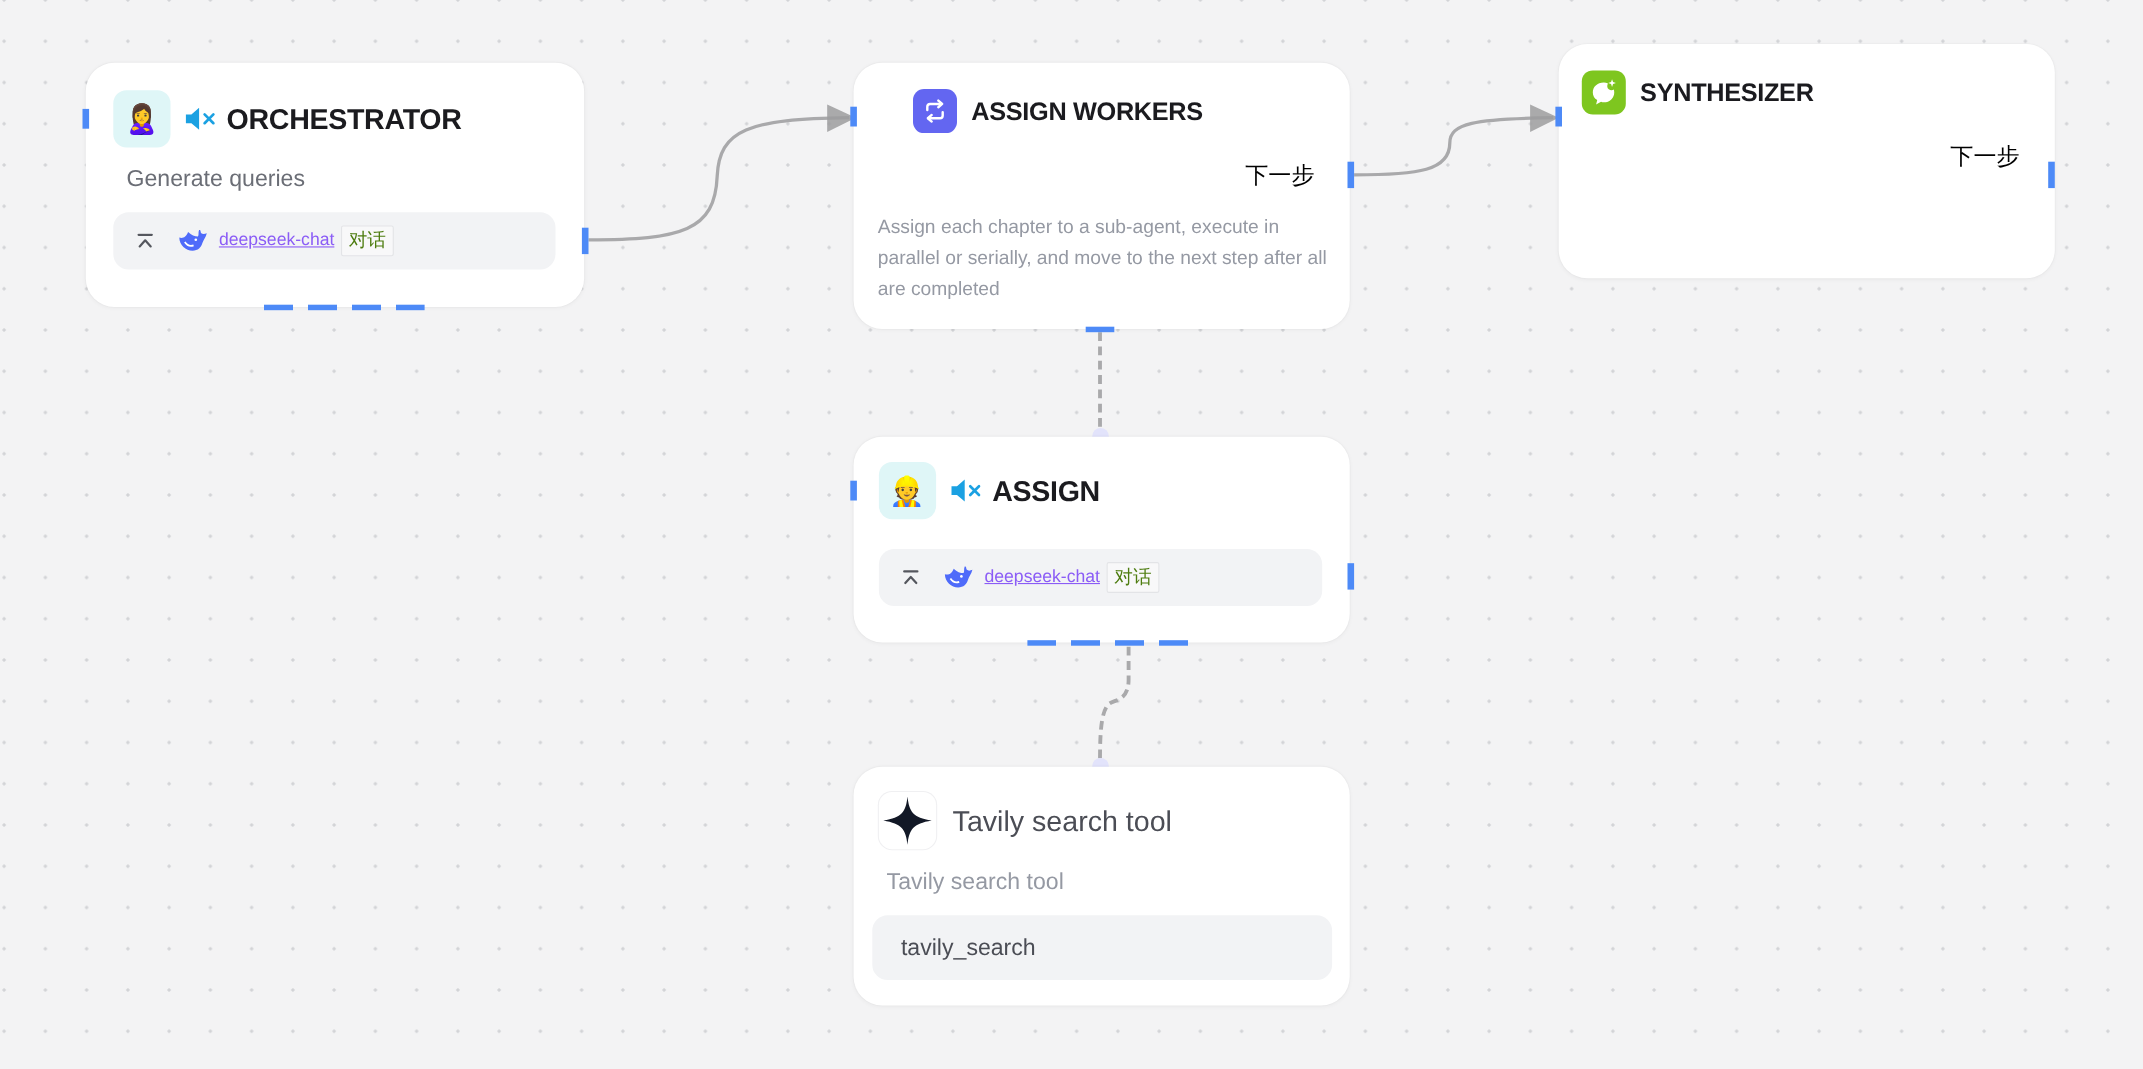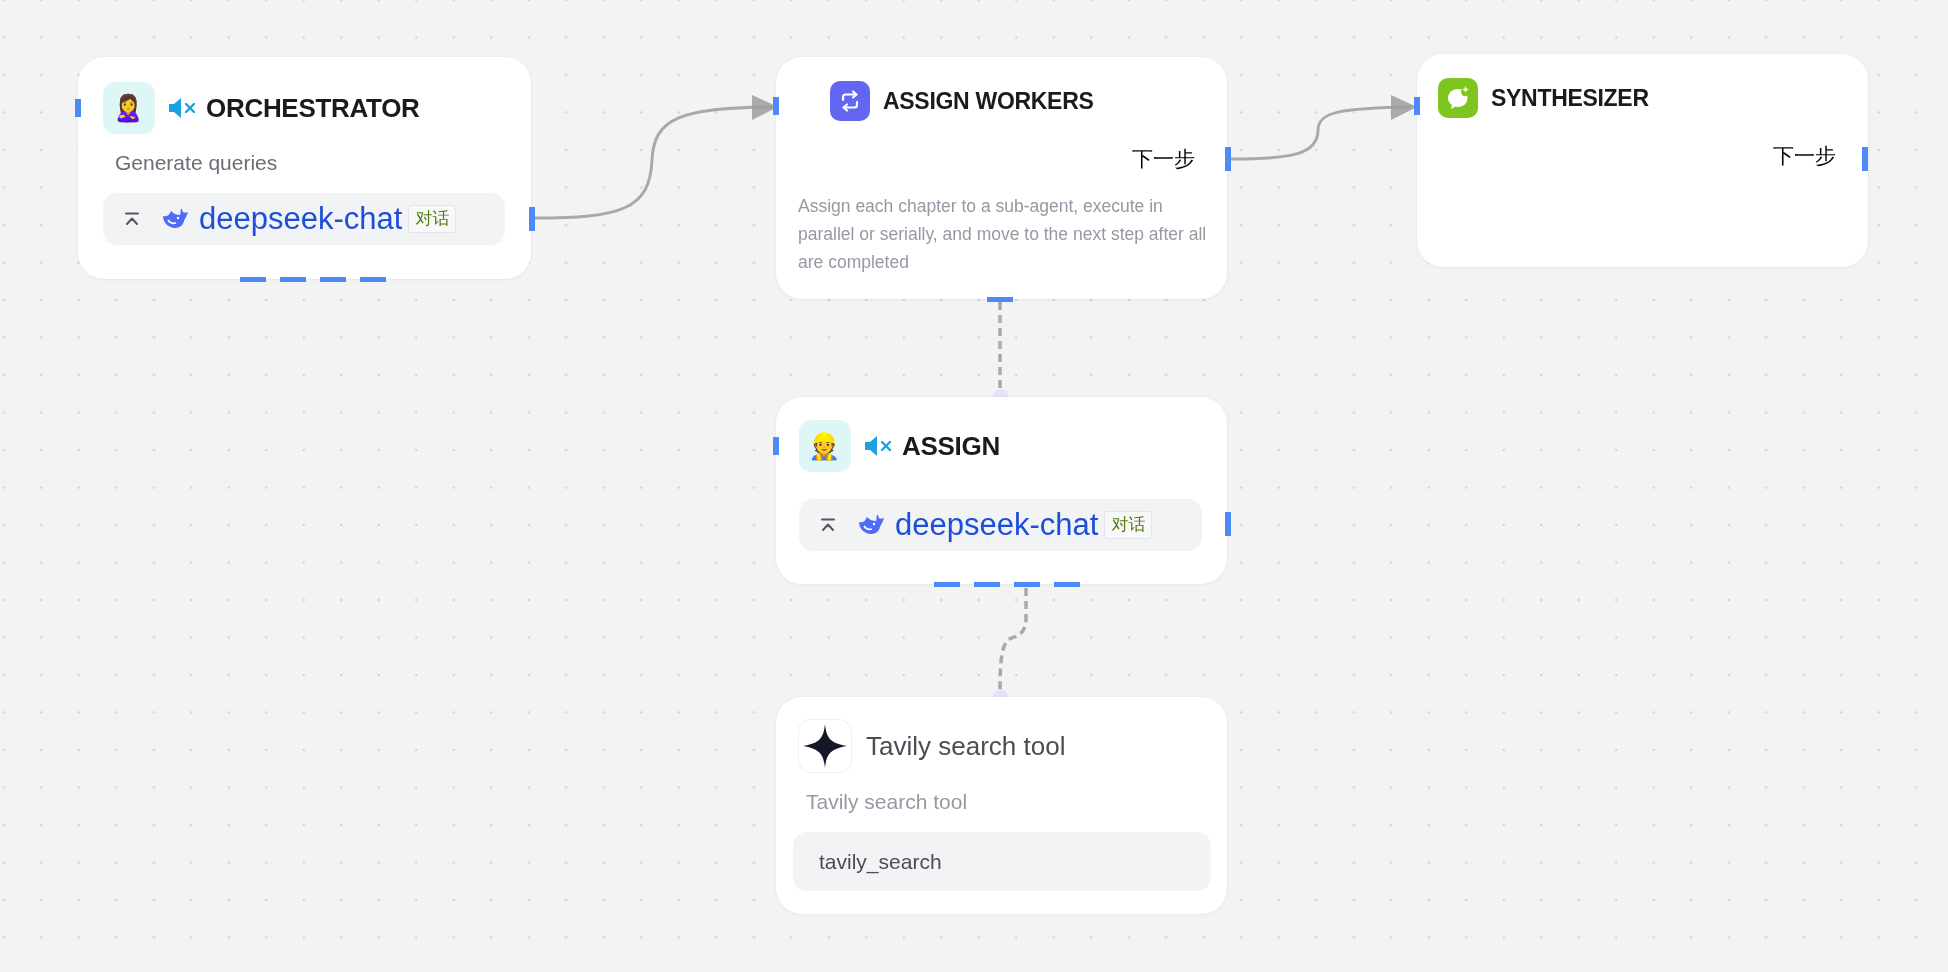--- a/index.html
+++ b/index.html
@@ -34,21 +34,21 @@
     font-weight: 700; font-size: 26px; color: #1b1b1f; letter-spacing: -0.3px;
   }
   .title.sm { font-size: 23px; }
   .subtitle { position: absolute; font-size: 21px; color: #6b6e76; }
   .model-bar {
     position: absolute; height: 52px; border-radius: 14px; background: #f2f3f5;
     display: flex; align-items: center;
   }
   .model-bar .chev { width: 22px; margin-left: 18px; display: flex; justify-content: center; }
   .model-bar .whale { margin-left: 18px; display: flex; }
-  .model-bar .model-name { margin-left: 10px; font-size: 31px; color: #1d4ed8; }
+  .model-bar .model-name { margin-left: 10px; font-size: 16px; color: #8b5cf6; text-decoration: underline; }
   .model-bar .tag {
     margin-left: 6px; font-size: 17px; color: #4d7c0f;
     border: 1.5px solid #e3e4e7; border-radius: 2px; background: #f8f8f9;
     padding: 2px 6px; line-height: 22px;
   }
   .icon-sq {
     width: 40px; height: 40px; border-radius: 10px;
     display: flex; align-items: center; justify-content: center;
   }
   .next-step {
@@ -153,21 +153,21 @@
       </div>
       <span class="title sm" style="margin-left:13px;">ASSIGN WORKERS</span>
     </div>
     <div class="next-step" style="right:32px; top:88px;">下一步</div>
     <div class="desc" style="left:22px; top:135px; width:410px;">Assign each chapter to a sub-agent, execute in parallel or serially, and move to the next step after all are completed</div>
   </div>
   <div class="handle v-small" style="left:773px; top:97px;"></div>
   <div class="handle v" style="left:1225px; top:147px;"></div>
   <div class="handle" style="left:987px; top:297px; width:26px; height:5px;"></div>
 
-  <div class="node" style="left:1417px; top:54px; width:451px; height:213px;">
+  <div class="node" style="left:1417px; top:40px; width:451px; height:213px;">
     <div class="node-header" style="left:21px; top:24px;">
       <div class="icon-sq" style="background:#7ec61f;">
         <svg width="28" height="28" viewBox="0 0 28 28">
           <path d="M14 5 C8 5, 4 9, 4 14 C4 17, 5.5 19.5, 8 21 L7 25 L11.5 22.5 C12.3 22.8, 13.1 23, 14 23 C19.5 23, 23.5 19, 23.5 14 C23.5 13, 23.3 12.2, 23 11.4 C21.8 12.4, 20 12.4, 18.5 11.2 C17 10, 16.7 7.5, 17.8 5.8 C16.6 5.3, 15.3 5, 14 5 Z" fill="#fff"></path>
           <path d="M21.5 2 L22.4 4.6 L25 5.5 L22.4 6.4 L21.5 9 L20.6 6.4 L18 5.5 L20.6 4.6 Z" fill="#fff"></path>
         </svg>
       </div>
       <span class="title sm" style="margin-left:13px;">SYNTHESIZER</span>
     </div>
     <div class="next-step" style="right:32px; top:88px;">下一步</div>

